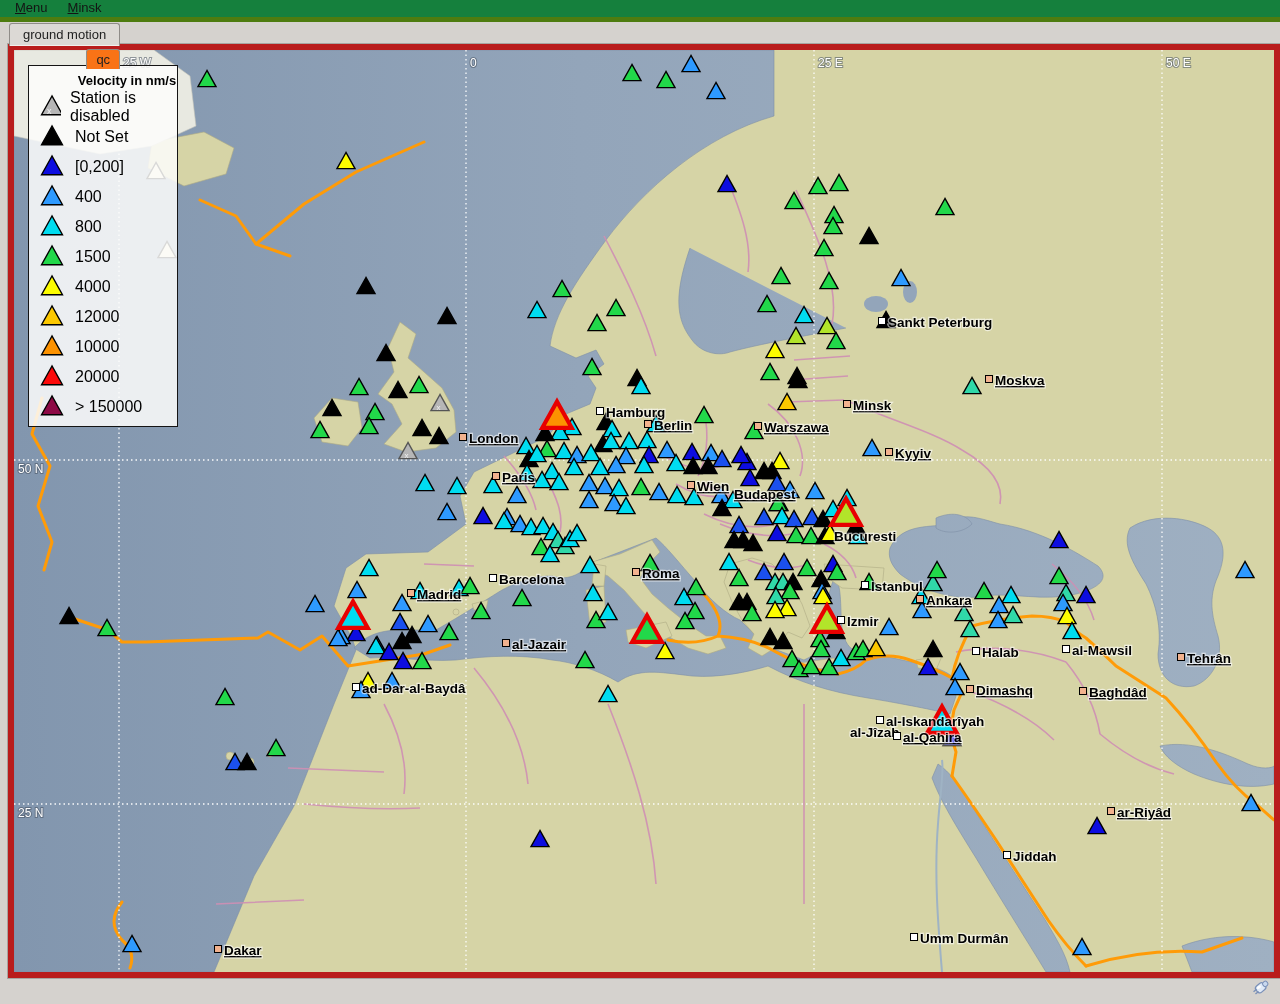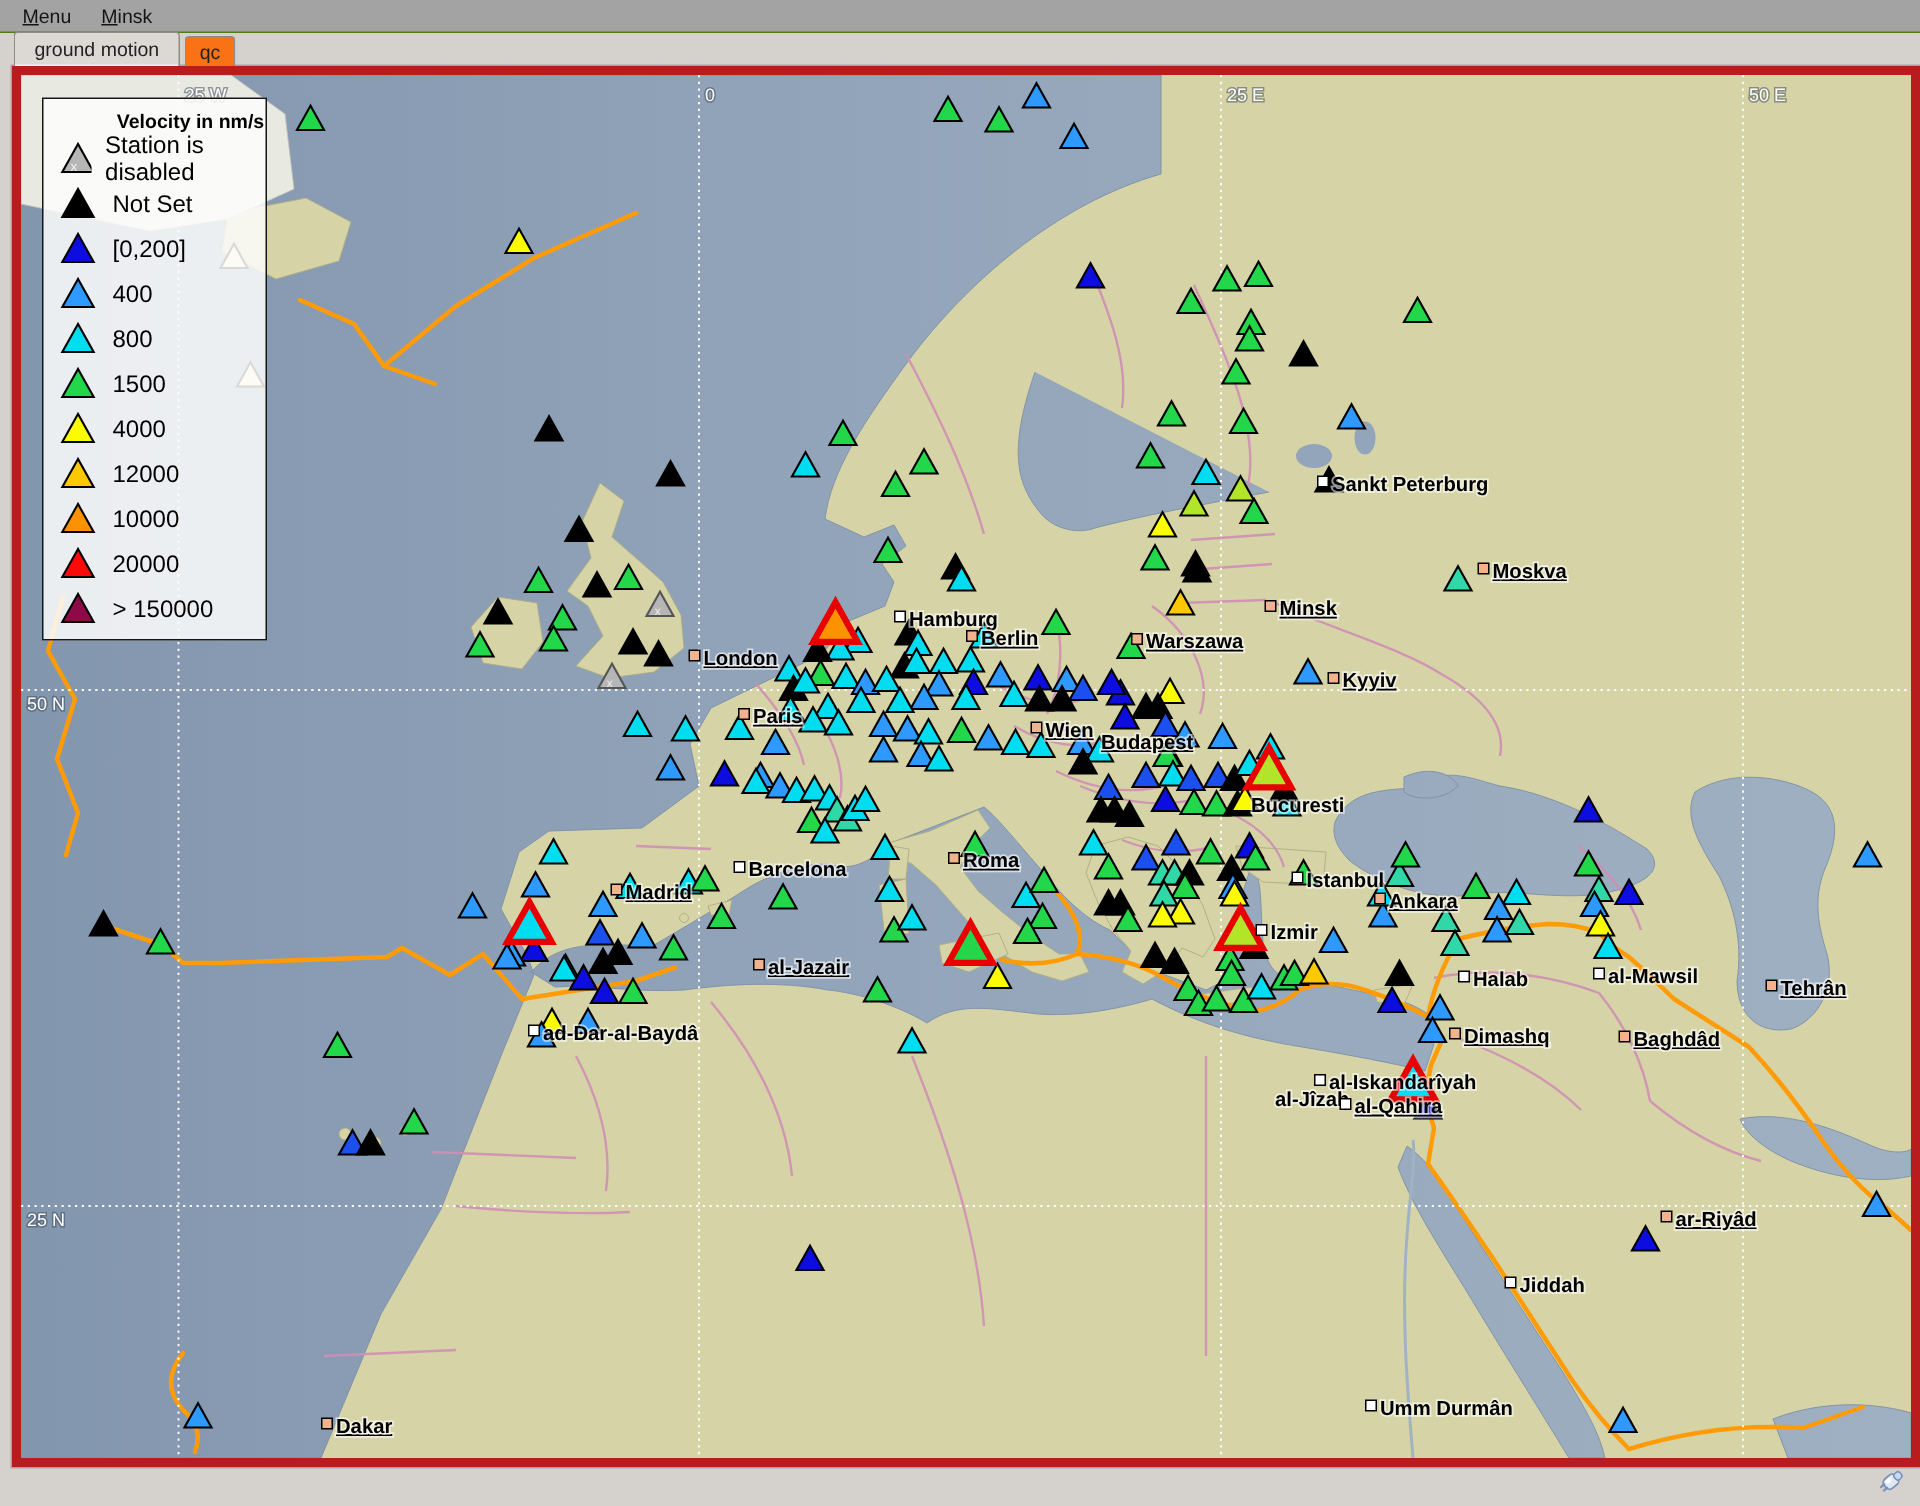--- a/index.html
+++ b/index.html
@@ -3,26 +3,26 @@
 <meta charset="utf-8">
 <style>
   html,body{margin:0;padding:0;}
   body{
     width:1280px;height:1004px;position:relative;overflow:hidden;
     background:#d5d2ce;font-family:"Liberation Sans",sans-serif;
     -webkit-font-smoothing:antialiased;
   }
   .menubar{
     position:absolute;top:0;left:0;width:1280px;height:22px;
-    background:#a3a3a3;border-bottom:1px solid #4d7c0f;
-    display:flex;align-items:center;padding-left:6px;box-sizing:border-box;gap:2px;
+    background:#15803d;border-bottom:5px solid #4d7c0f;
+    display:flex;align-items:flex-end;padding-left:6px;box-sizing:border-box;gap:2px;
   }
   .menu-item{display:inline-block;padding:2px 9px;font-size:13px;color:#141414;cursor:default;}
   .menu-item::first-letter{text-decoration:underline;}
-  .tabbar{position:absolute;top:23px;left:9px;height:21px;display:flex;align-items:flex-end;gap:3px;z-index:4;}
+  .tabbar{position:absolute;top:23px;left:9px;height:21px;display:flex;align-items:flex-end;gap:3px;z-index:4;flex-direction:column;}
   .tab{
     font-size:13px;color:#222;background:#f97316;border:1px solid #8f8c88;border-bottom:none;
     border-radius:3px 3px 0 0;padding:2px 9px 2px;cursor:default;
   }
   .tab.active{background:#dcd9d5;padding:3px 13px 4px;box-shadow:0 -1px 0 #f2f0ed inset;}
   .map-wrap{
     position:absolute;left:8px;top:44px;width:1260px;height:922px;
     border:6px solid #b91c1c;outline:1px solid #a7a4a0;background:#91a3b8;z-index:1;
   }
   svg.layer{position:absolute;left:0;top:0;width:1260px;height:922px;}

